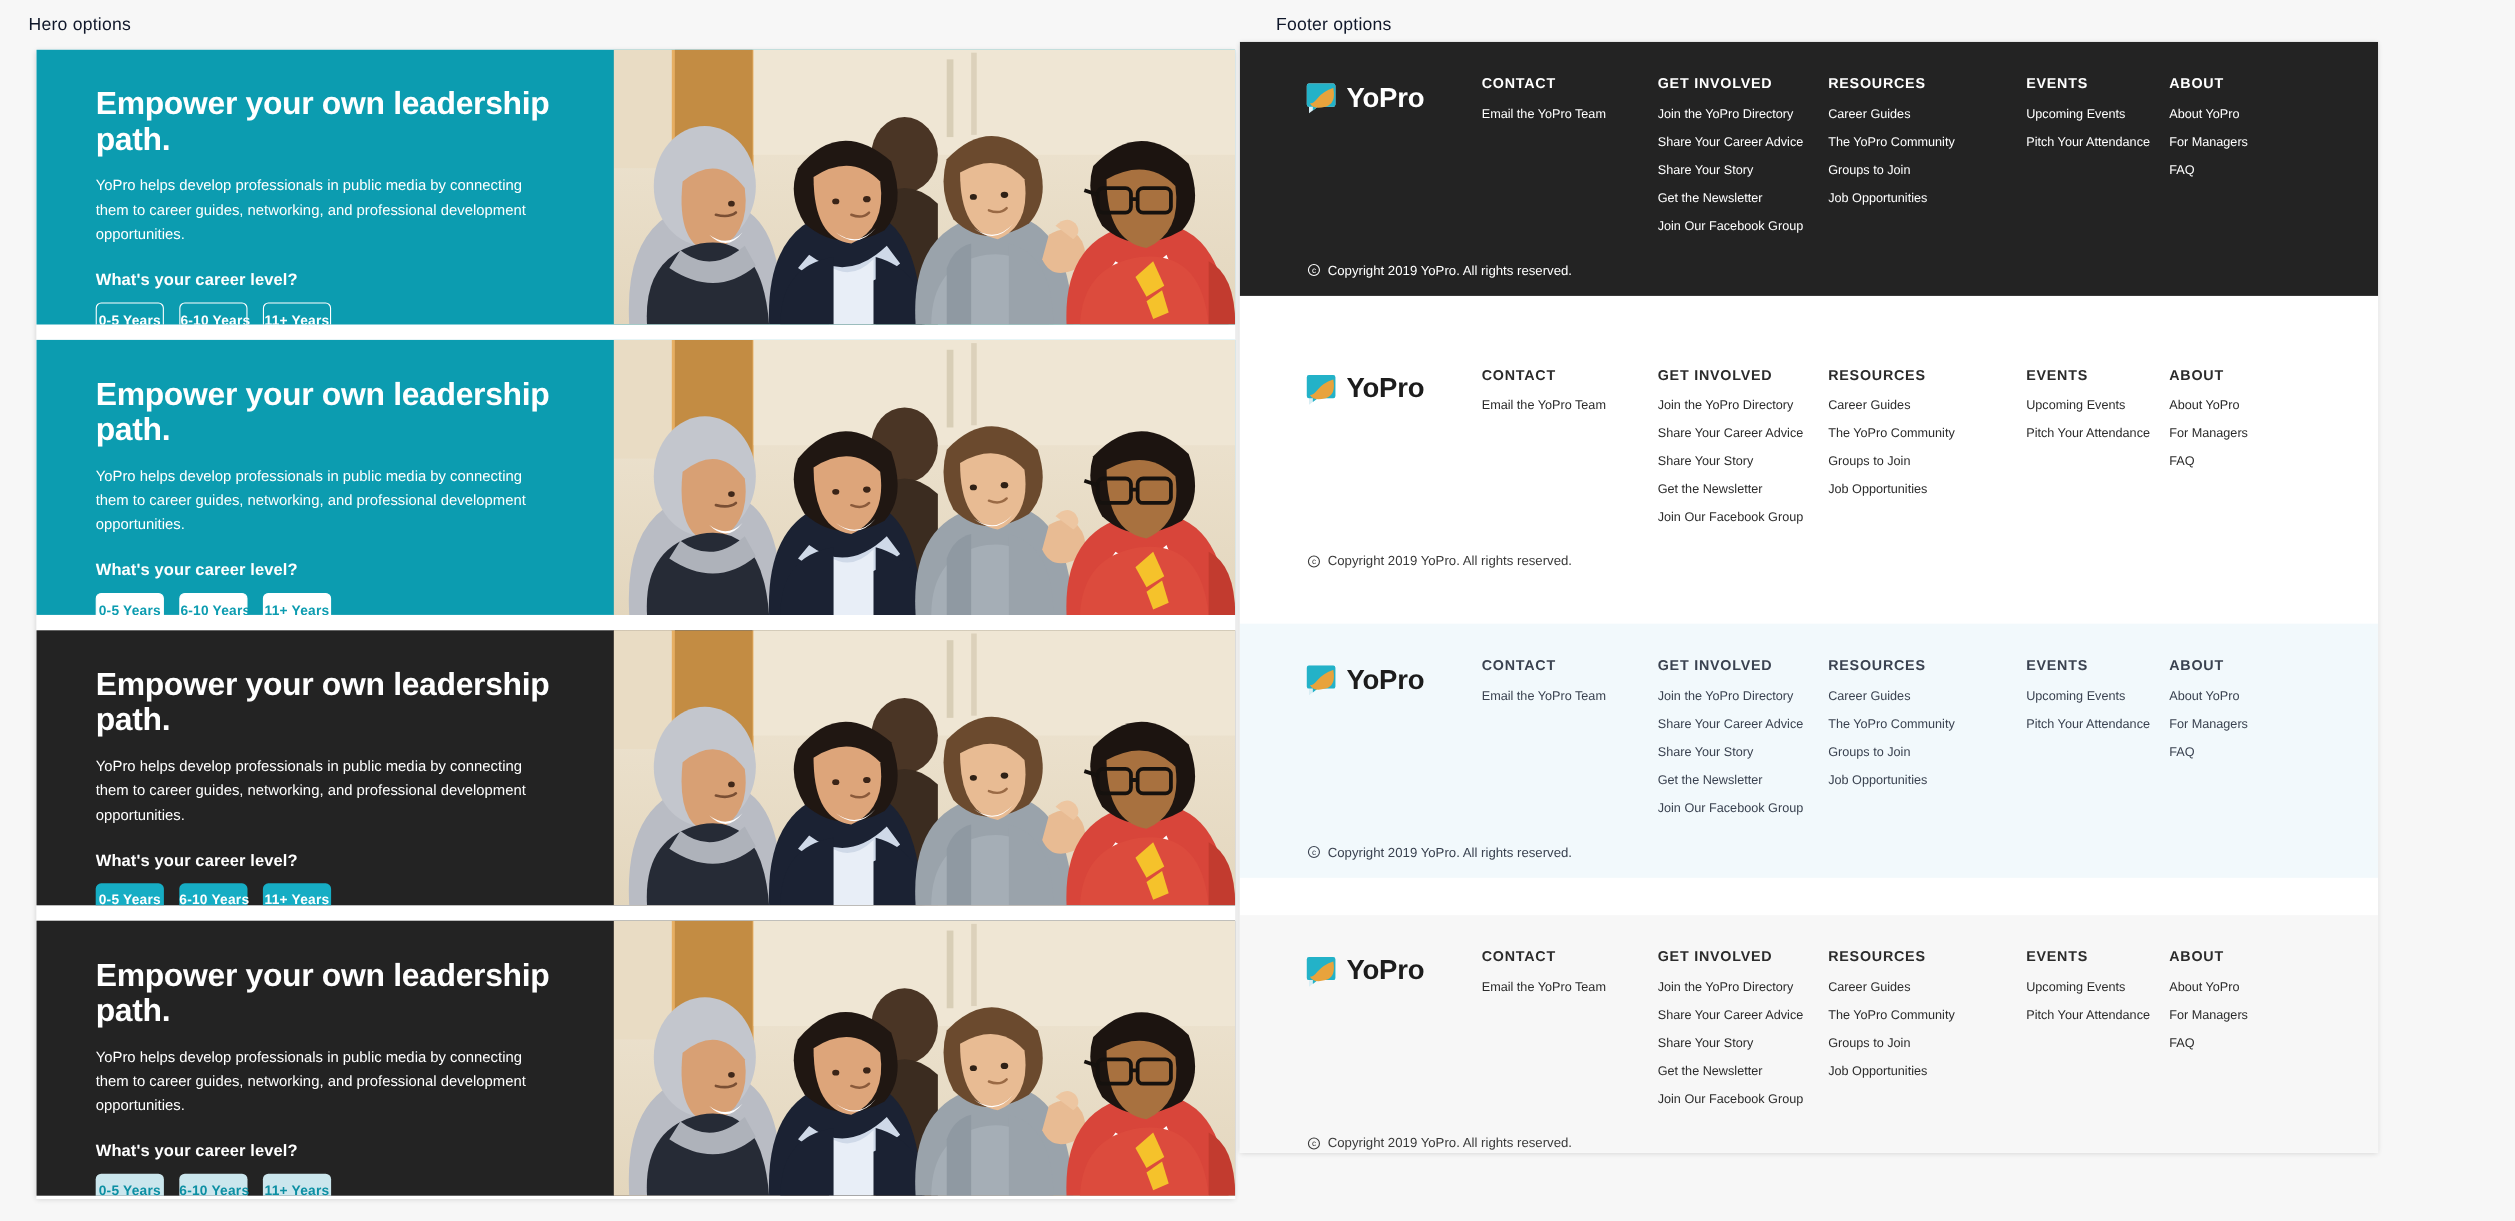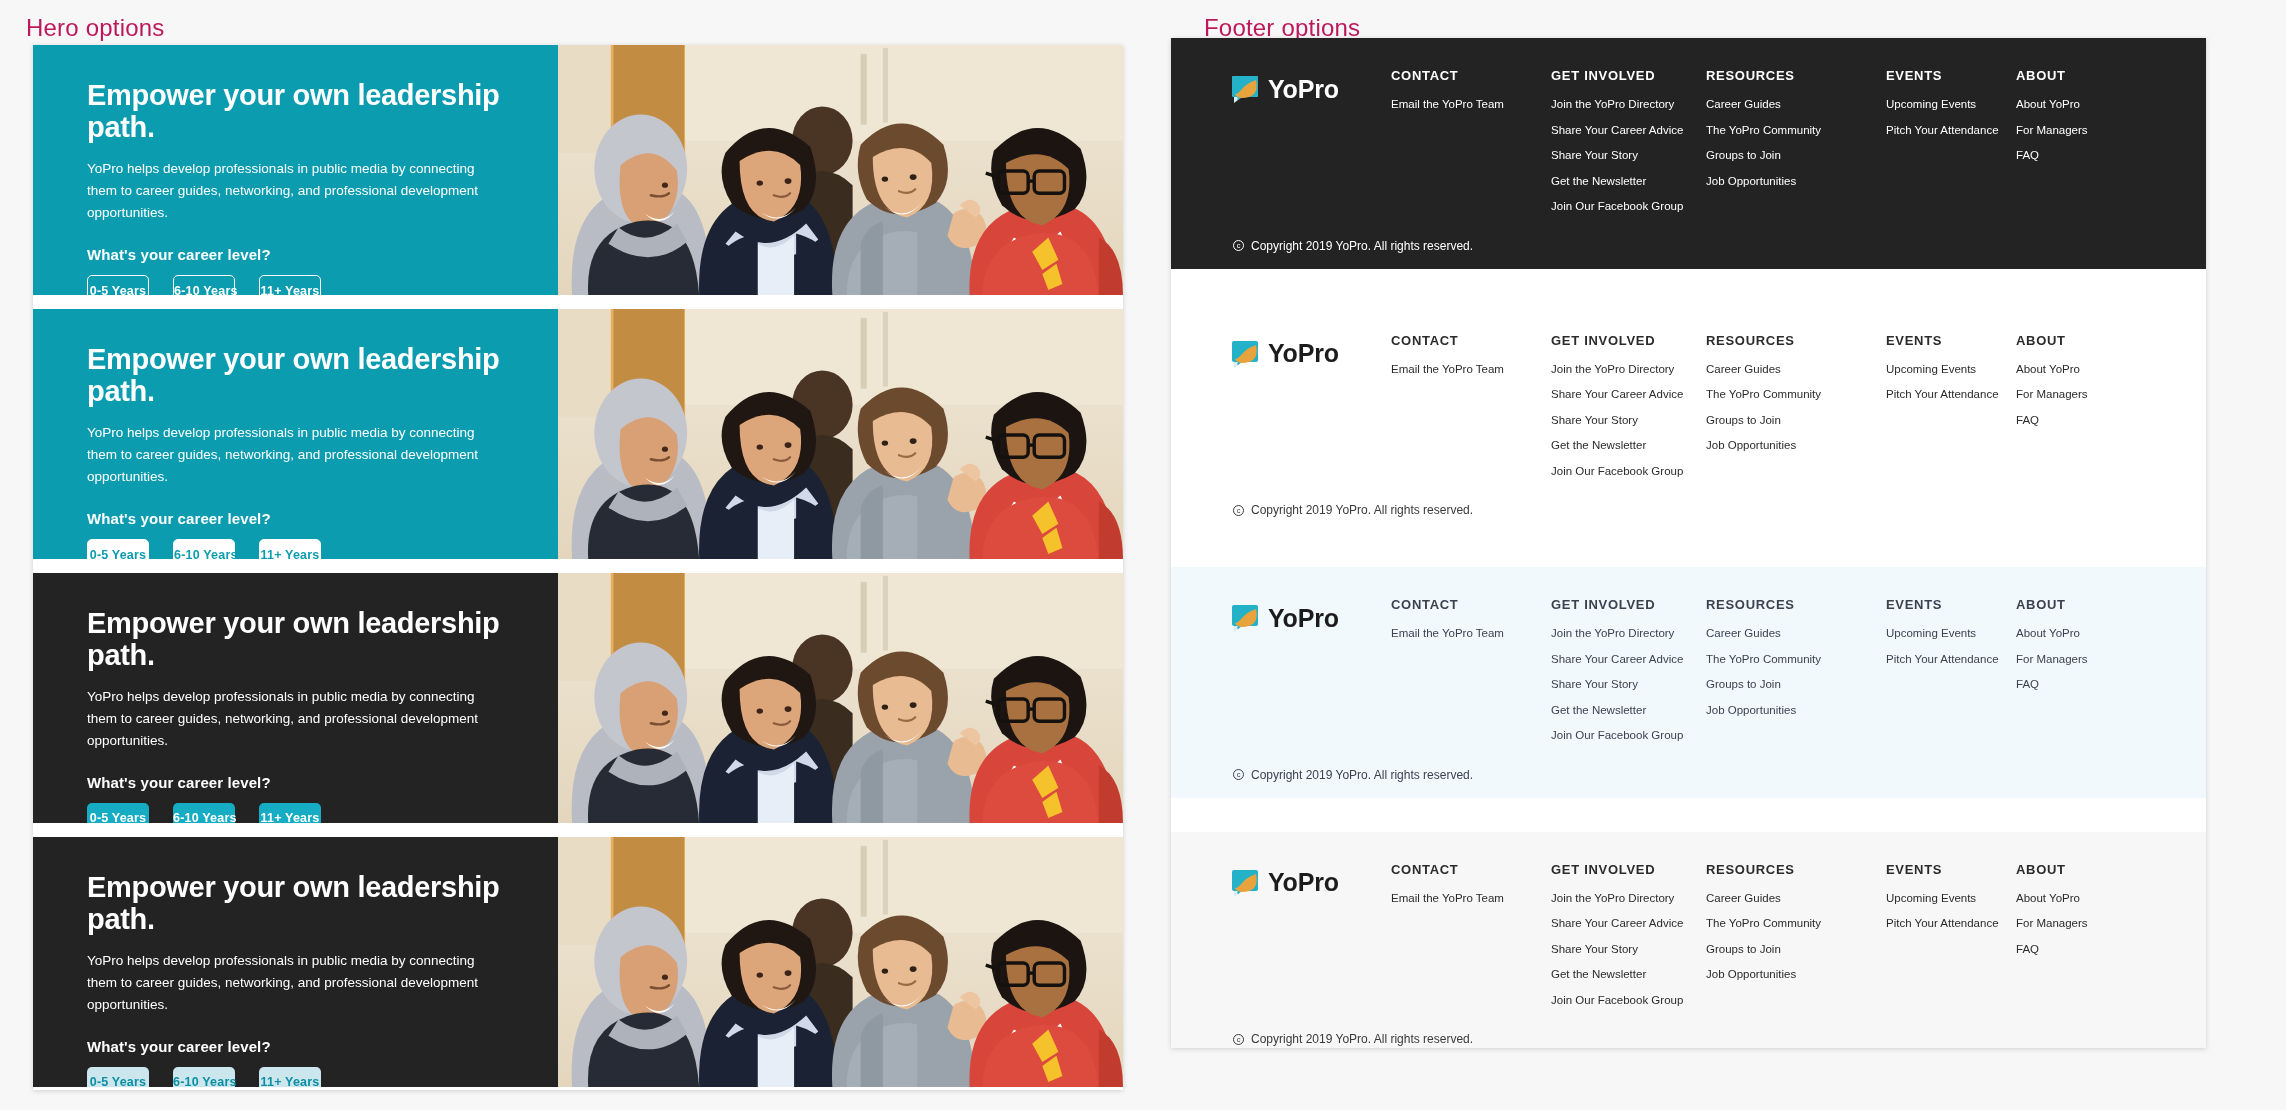--- a/index.html
+++ b/index.html
@@ -6,22 +6,22 @@
   * { box-sizing: border-box; margin: 0; padding: 0; }
   html, body {
     width: 2286px; height: 1110px;
     background: #f7f7f7;
     font-family: "Liberation Sans", sans-serif;
     overflow: hidden;
   }
   .board { position: relative; width: 2286px; height: 1110px; }
 
   .section-label {
-    font-size: 24px;
-    color: #be185d;
+    font-size: 16px;
+    color: #0f172a;
     font-family: "Liberation Sans", sans-serif;
     font-weight: 400;
     letter-spacing: .2px;
   }
 
   
   .hero-col {
     position: absolute; left: 0; top: 0; width: 1170px; height: 1110px;
   }
   .hero-col > .section-label { position: absolute; left: 26px; top: 14px; }
@@ -69,21 +69,21 @@
     margin-bottom: 22px;
     max-width: 420px;
   }
   .hero .prompt {
     font-size: 15px;
     font-weight: 700;
     font-family: "Liberation Sans Narrow", "Liberation Sans", sans-serif;
     letter-spacing: .1px;
     margin-bottom: 12px;
   }
-  .btn-row { display: flex; gap: 24px; }
+  .btn-row { display: flex; gap: 14px; }
   .pill {
     font-family: "Liberation Sans Narrow", "Liberation Sans", sans-serif;
     font-size: 12.5px;
     font-weight: 700;
     letter-spacing: .2px;
     padding: 8px 0 8px 0;
     width: 62px;
     text-align: center;
     border-radius: 5px;
     cursor: pointer;
@@ -104,21 +104,21 @@
   .v-dark { background: #232323; }
   .v-dark h2, .v-dark p, .v-dark .prompt { color: #ffffff; }
   .v-dark .pill { border: none; color: #ffffff; background: #16adc4; }
 
   
   .v-dark-pale { background: #232323; }
   .v-dark-pale h2, .v-dark-pale p, .v-dark-pale .prompt { color: #ffffff; }
   .v-dark-pale .pill { border: none; color: #0c8fa3; background: #cbe6ed; }
 
   
-  .footer-col { position: absolute; left: 1170px; top: 0; width: 1116px; height: 1110px; }
+  .footer-col { position: absolute; left: 1126px; top: 0; width: 1116px; height: 1110px; }
   .footer-col > .section-label { position: absolute; left: 34px; top: 14px; }
 
   .footer-canvas {
     position: absolute; left: 1px; top: 38px;
     width: 1035px; height: 1010px;
     background: #ffffff;
     box-shadow: 0 1px 5px rgba(0,0,0,.16);
     overflow: hidden;
   }
 

